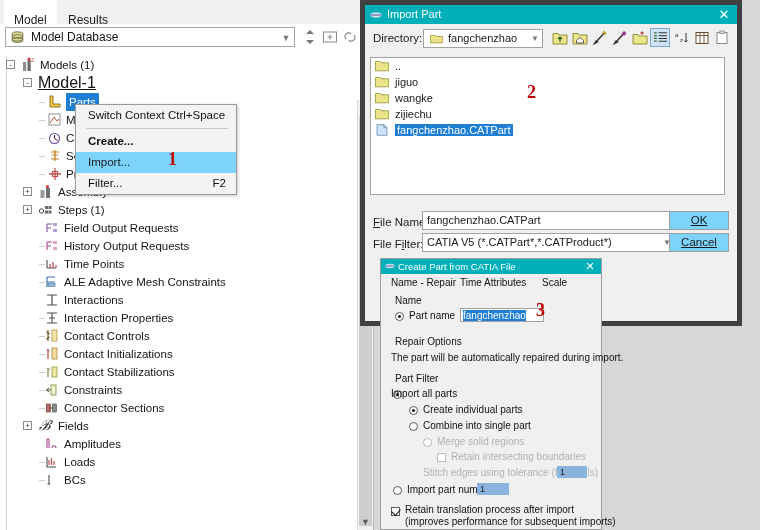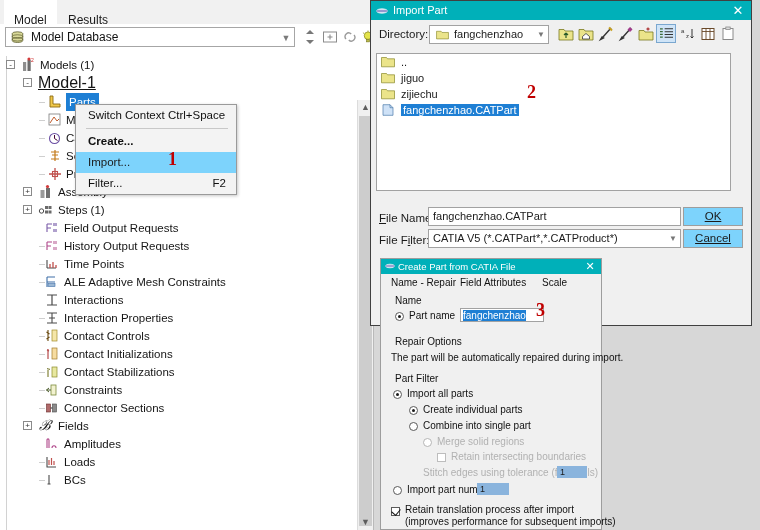--- a/index.html
+++ b/index.html
@@ -112,22 +112,22 @@
   .mi-sep{height:1px;background:#c8c8c8;margin:2px 8px 2px 10px;}
   .mi .key{position:absolute;right:10px;top:0;color:#101010;}
 
   .marker{
     position:absolute;color:#c00000;font-weight:bold;
     font-size:18px;font-family:"Liberation Serif", serif;z-index:60;
   }
 
   
   #dlg-import{
-    position:absolute;left:370px;top:0;width:382px;height:326px;
-    background:#f0f0f0;border:1px solid #404040;box-sizing:border-box;
+    position:absolute;left:360px;top:0;width:382px;height:326px;
+    background:#f0f0f0;border:5px solid #404040;box-sizing:border-box;
     z-index:20;
   }
   .titlebar{
     position:relative;height:19px;background:#00b0b9;
     color:#ffffff;font-size:11px;line-height:19px;
   }
   .titlebar .ttxt{position:absolute;left:22px;top:0;white-space:nowrap;}
   .titlebar .tico{position:absolute;left:5px;top:4px;width:12px;height:12px;}
   .titlebar .xbtn{
     position:absolute;right:6px;top:0;width:14px;text-align:center;
@@ -570,20 +570,26 @@
     <div class="frow">
       <svg class="fico" viewBox="0 0 14 12">
         <path d="M.5 1.5h5l1 1.3h7v8H.5z" fill="#ebe48a" stroke="#8a8a2a" stroke-width=".7"></path>
       </svg>
       <span class="nm">jiguo</span>
     </div>
     <div class="frow">
       <svg class="fico" viewBox="0 0 14 12">
         <path d="M.5 1.5h5l1 1.3h7v8H.5z" fill="#ebe48a" stroke="#8a8a2a" stroke-width=".7"></path>
       </svg>
+      <span class="nm">wangke</span>
+    </div>
+    <div class="frow">
+      <svg class="fico" viewBox="0 0 14 12">
+        <path d="M.5 1.5h5l1 1.3h7v8H.5z" fill="#ebe48a" stroke="#8a8a2a" stroke-width=".7"></path>
+      </svg>
       <span class="nm">zijiechu</span>
     </div>
     <div class="frow selected">
       <svg class="fico" viewBox="0 0 14 12">
         <path d="M2 .7h7l3 3v7.6H2z" fill="#cfe2f7" stroke="#4a7aaa" stroke-width=".7"></path>
         <path d="M9 .7v3h3" fill="none" stroke="#4a7aaa" stroke-width=".7"></path>
       </svg>
       <span class="nm">fangchenzhao.CATPart</span>
     </div>
   </div>
@@ -614,40 +620,40 @@
     <svg class="tico" viewBox="0 0 12 12">
       <ellipse cx="6" cy="6" rx="5.4" ry="2.2" fill="#cfd4ef" stroke="#fff" stroke-width=".7"></ellipse>
       <path d="M.6 6h10.8" stroke="#5b5fae" stroke-width="1"></path>
     </svg>
     <span class="ttxt">Create Part from CATIA File</span>
     <span class="xbtn">✕</span>
   </div>
 
   <div id="catia-tabs">
     <div class="ctab active" style="left:4px">Name - Repair</div>
-    <div class="ctab" style="left:73px">Field Attributes</div>
+    <div class="ctab" style="left:73px">Time Attributes</div>
     <div class="ctab" style="left:155px">Scale</div>
   </div>
 
   <div id="catia-body">
     <span class="sec" style="left:14px;top:4px">Name</span>
 
     <span class="radio on" style="left:14px;top:21px"></span>
     <span class="sec" style="left:28px;top:19px">Part name</span>
     <div class="txtfield" style="left:79px;top:17px;width:84px;height:14px">
       <span class="sel-blue">fangchenzhao</span>
     </div>
 
     <span class="sec" style="left:14px;top:45px">Repair Options</span>
     <span class="sec" style="left:10px;top:61px">The part will be automatically repaired during import.</span>
 
     <span class="sec" style="left:14px;top:82px">Part Filter</span>
 
     <span class="radio on" style="left:12px;top:99px"></span>
-    <span class="sec" style="left:26px;top:97px">Import all parts</span>
+    <span class="sec" style="left:10px;top:97px">Import all parts</span>
 
     <span class="radio on" style="left:28px;top:115px"></span>
     <span class="sec" style="left:42px;top:113px">Create individual parts</span>
 
     <span class="radio" style="left:28px;top:131px"></span>
     <span class="sec" style="left:42px;top:129px">Combine into single part</span>
 
     <span class="radio dis" style="left:42px;top:147px"></span>
     <span class="sec dimtxt" style="left:56px;top:145px">Merge solid regions</span>
 

